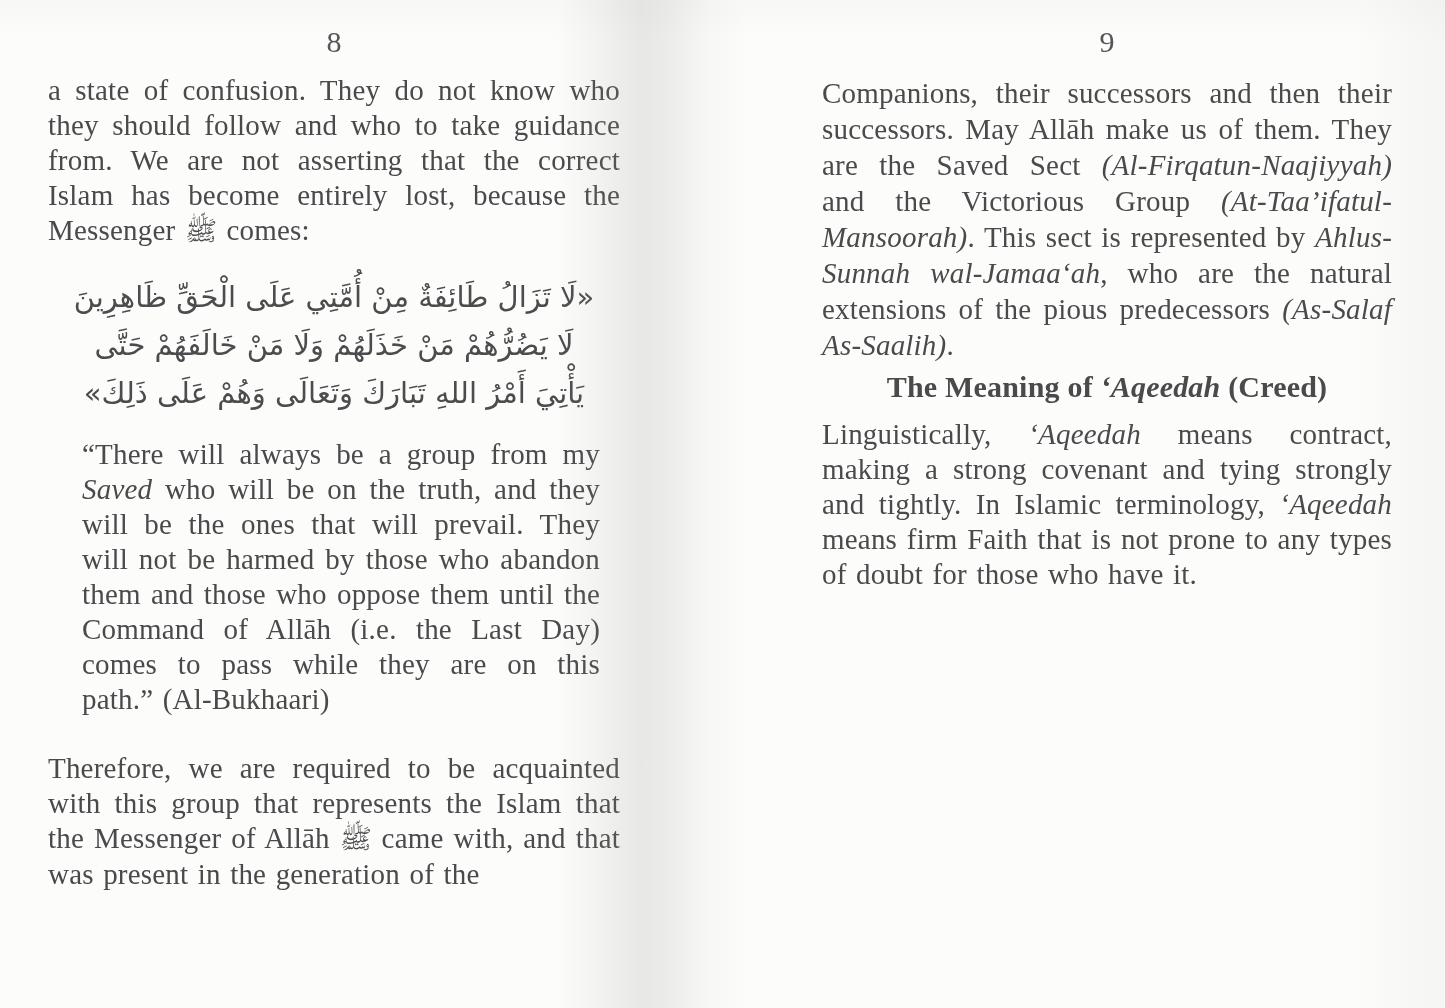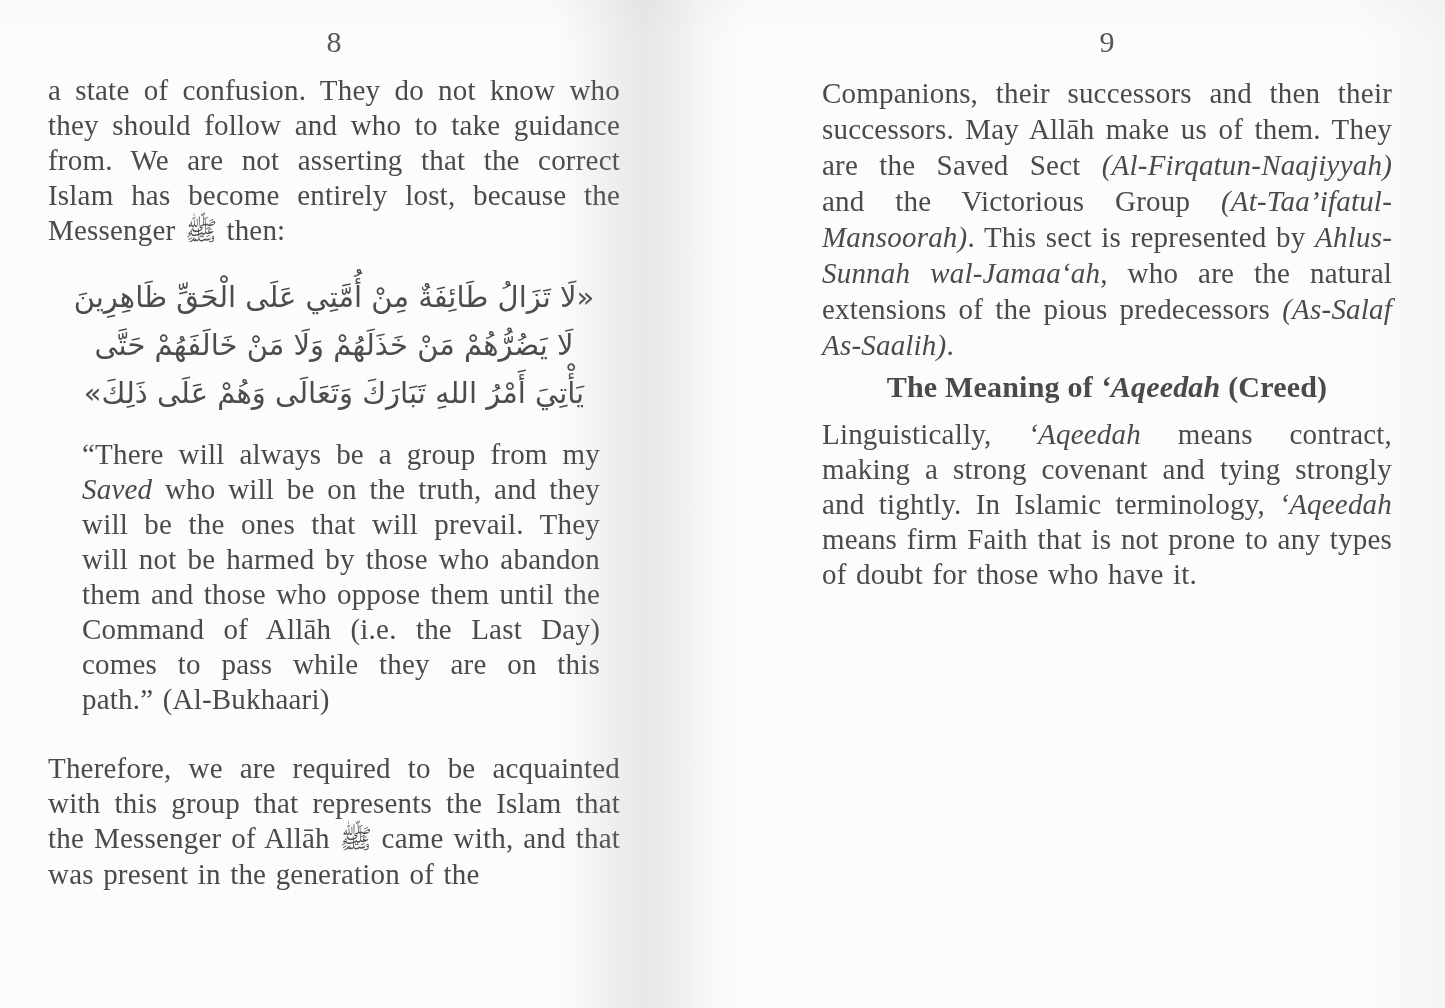--- a/index.html
+++ b/index.html
@@ -66,21 +66,21 @@
   }
   .right-col .par2{margin-top:10px;}
 </style>
 </head>
 <body>
 
 <div class="spread">
 
   <div class="page-col left-col">
     <div class="pagenum">8</div>
-    <p class="body-par par1"><span>a state of confusion. They do not know who they should follow and who to take guidance from. We are not asserting that the correct Islam has become entirely lost, because the Messenger </span><span class="saw">ﷺ</span><span> then:</span></p>
+    <p class="body-par par1"><span>a state of confusion. They do not know who they should follow and who to take guidance from. We are not asserting that the correct Islam has become entirely lost, because the Messenger </span><span class="saw">ﷺ</span><span> comes:</span></p>
     <div class="arabic">
         <div class="ar-line">«لَا تَزَالُ طَائِفَةٌ مِنْ أُمَّتِي عَلَى الْحَقِّ ظَاهِرِينَ</div>
         <div class="ar-line">لَا يَضُرُّهُمْ مَنْ خَذَلَهُمْ وَلَا مَنْ خَالَفَهُمْ حَتَّى</div>
         <div class="ar-line">يَأْتِيَ أَمْرُ اللهِ تَبَارَكَ وَتَعَالَى وَهُمْ عَلَى ذَلِكَ»</div>
       </div>
     <p class="body-par quote"><span>“There will always be a group from my </span><span class="i">Saved</span><span> who will be on the truth, and they will be the ones that will prevail. They will not be harmed by those who abandon them and those who oppose them until the Command of Allāh (i.e. the Last Day) comes to pass while they are on this path.” (Al-Bukhaari)</span></p>
     <p class="body-par par2"><span>Therefore, we are required to be acquainted with this group that represents the Islam that the Messenger of Allāh </span><span class="saw">ﷺ</span><span> came with, and that was present in the generation of the</span></p>
   </div>
 
   <div class="page-col right-col">

